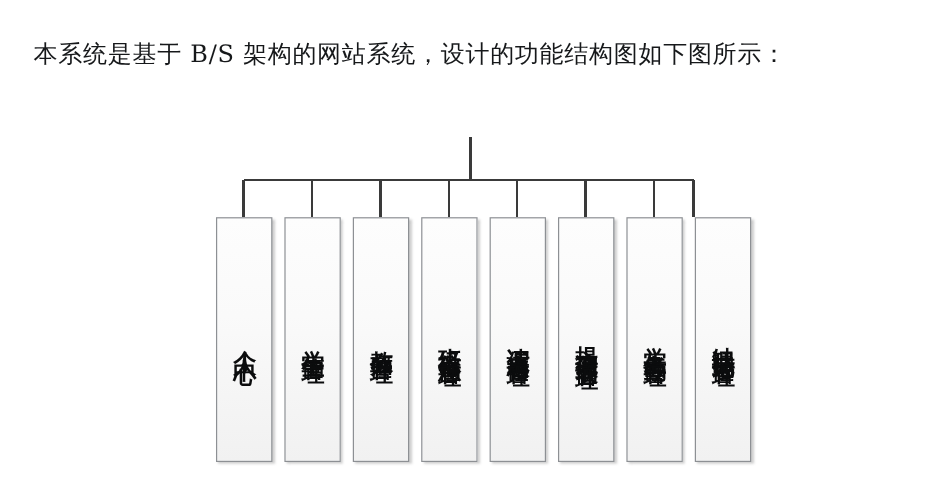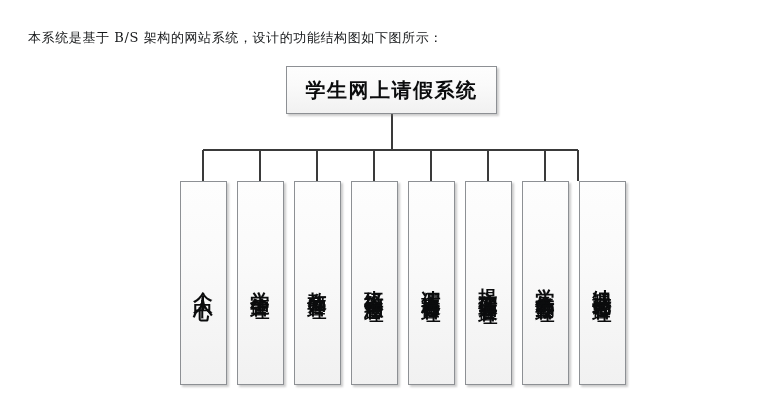--- a/index.html
+++ b/index.html
@@ -15,21 +15,21 @@
     position: relative;
   }
 
   
   .intro {
     position: absolute;
     left: 28px;
     top: 12px;
     width: 700px;
     font-family: "DejaVu Serif", "Liberation Serif", serif;
-    font-size: 13px;
+    font-size: 20px;
     line-height: 26px;
     color: #16181a;
     letter-spacing: 0.6px;
     white-space: nowrap;
   }
 
   
   .diagram {
     position: absolute;
     left: 0;
@@ -114,23 +114,20 @@
       <line x1="260" y1="150" x2="260" y2="181"></line>
       <line x1="317" y1="150" x2="317" y2="181"></line>
       <line x1="374" y1="150" x2="374" y2="181"></line>
       <line x1="431" y1="150" x2="431" y2="181"></line>
       <line x1="488" y1="150" x2="488" y2="181"></line>
       <line x1="545" y1="150" x2="545" y2="181"></line>
       <line x1="578" y1="150" x2="578" y2="181"></line>
     </g>
   </svg>
 
-  <div class="node node-root">
-    <span class="label">学生网上请假系统</span>
-  </div>
 
   <div class="node node-leaf" style="left:180px;">
     <span class="label">个人中心</span>
   </div>
 
   <div class="node node-leaf" style="left:237px;">
     <span class="label">学生管理</span>
   </div>
 
   <div class="node node-leaf" style="left:294px;">

